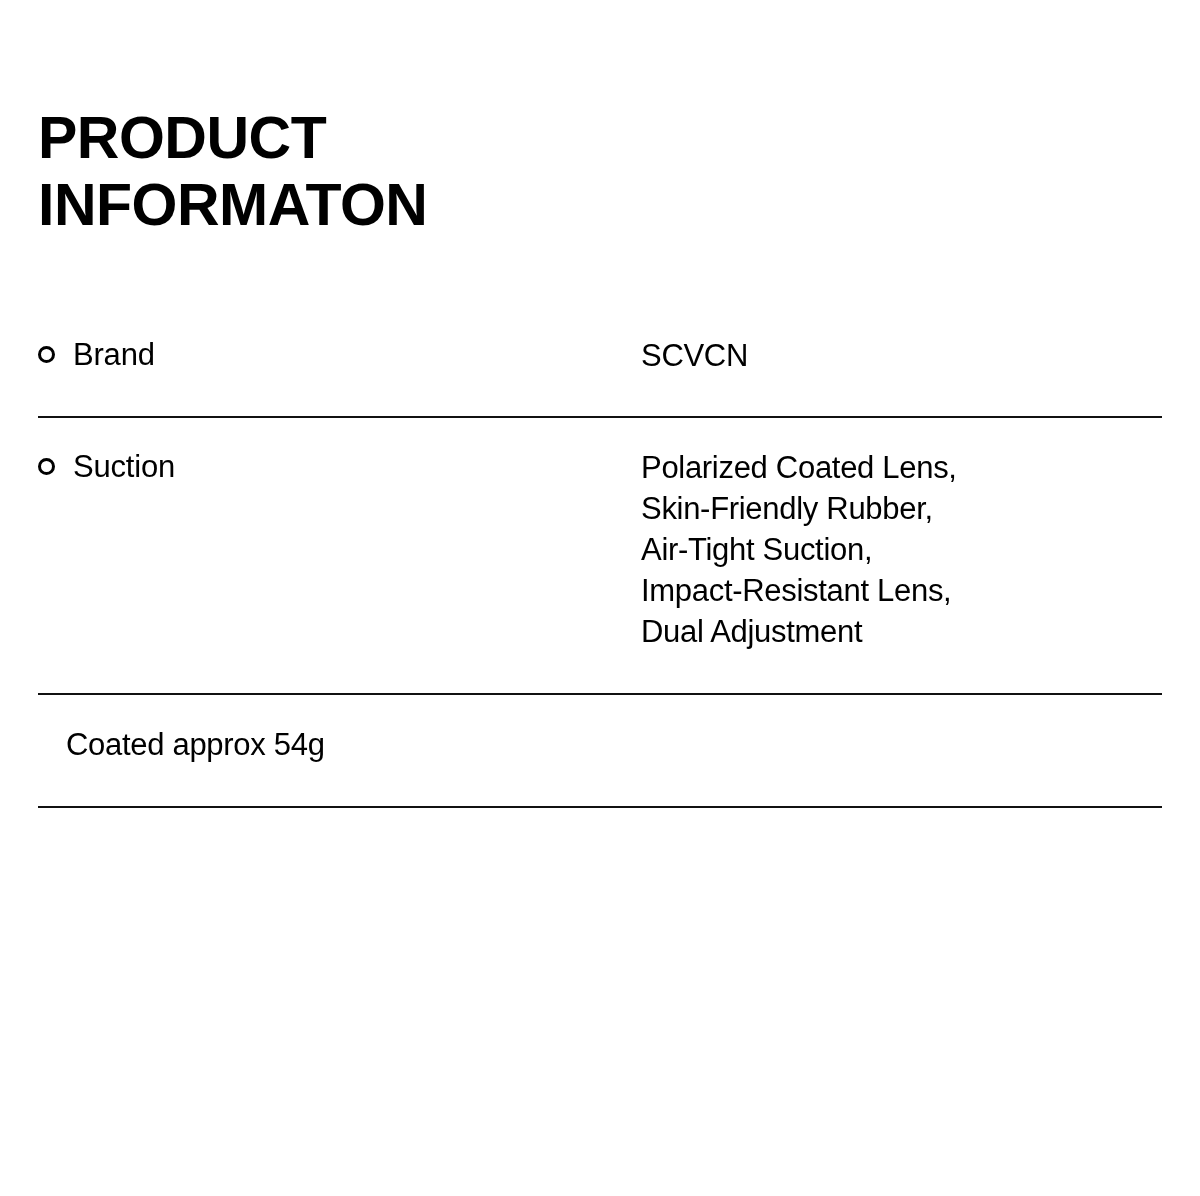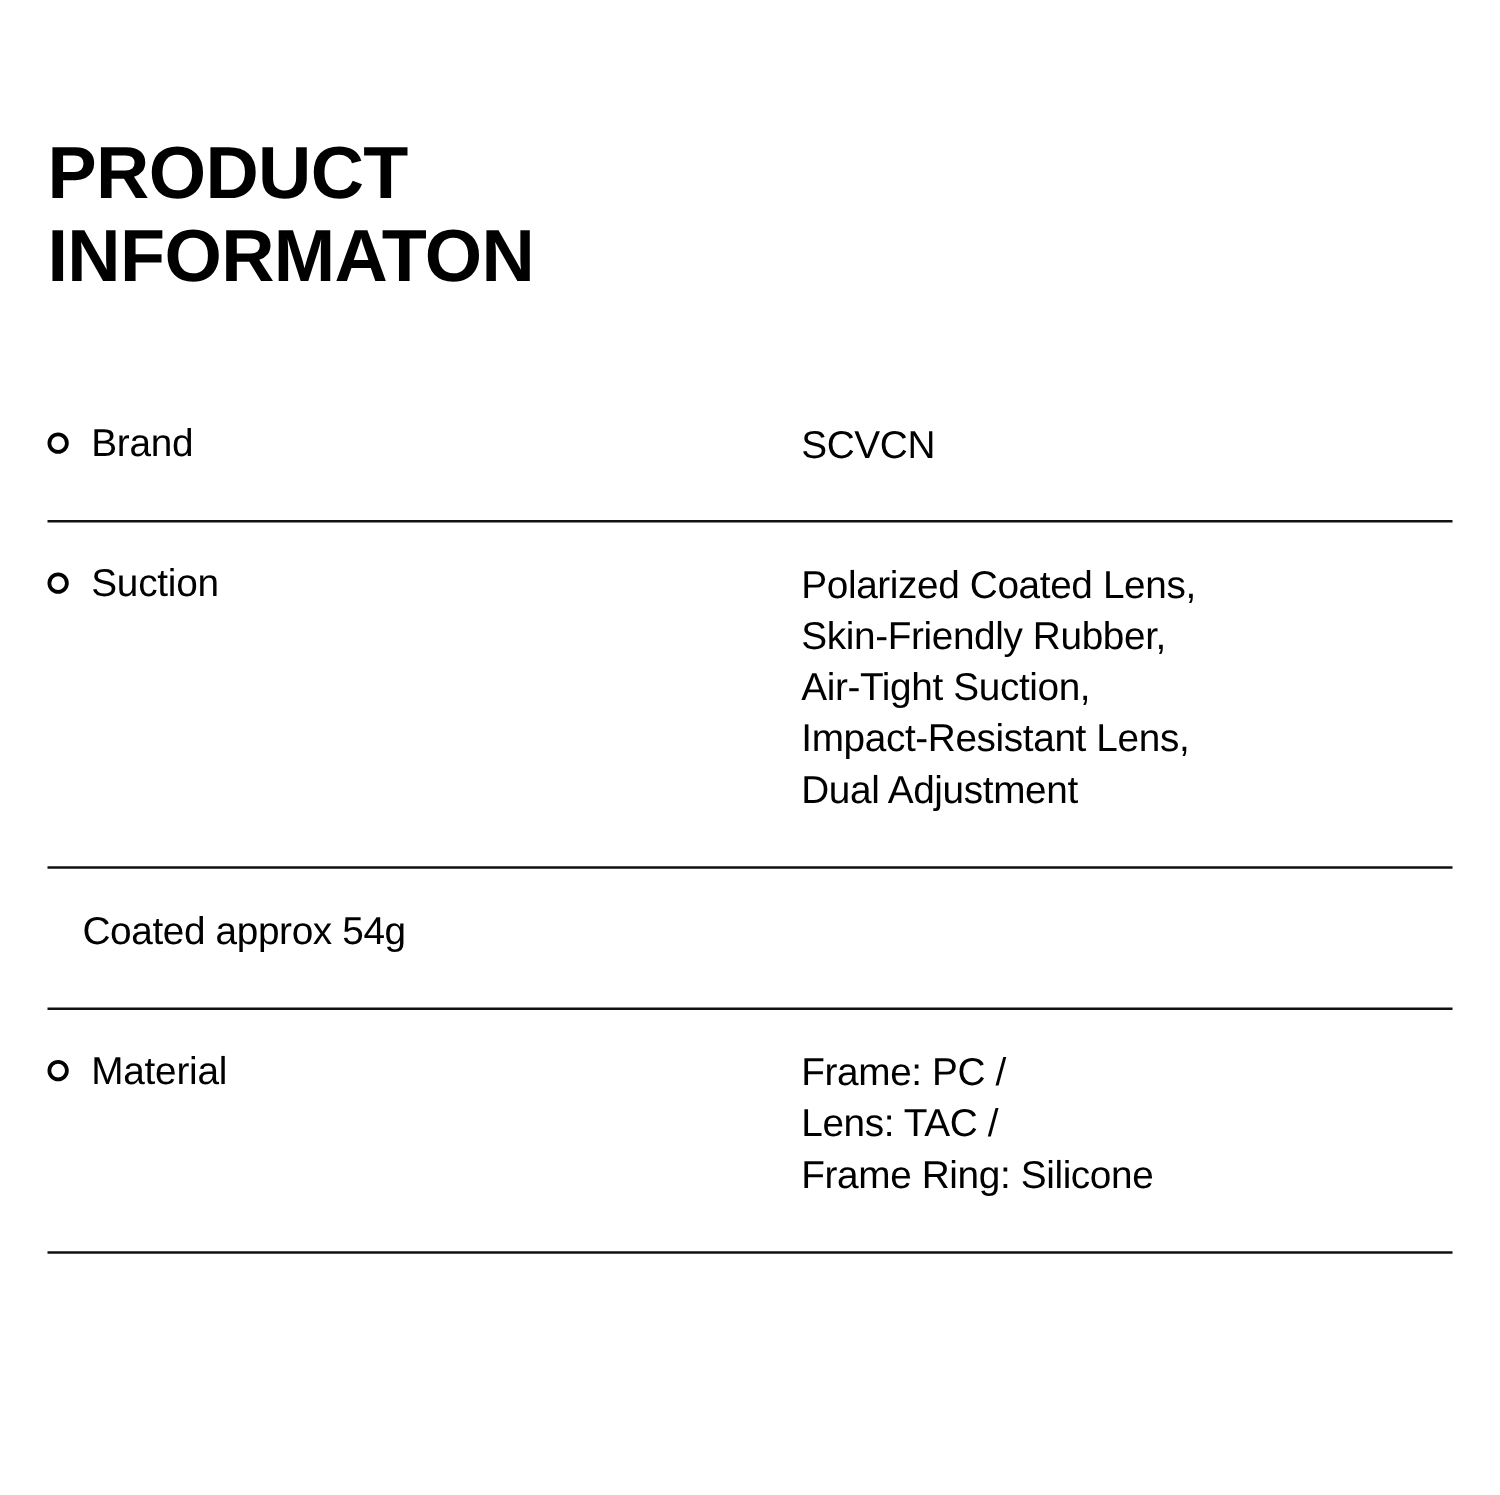--- a/index.html
+++ b/index.html
@@ -112,24 +112,15 @@
 Skin-Friendly Rubber,
 Air-Tight Suction,
 Impact-Resistant Lens,
 Dual Adjustment</div>
     </div>
 
     <div class="spec-row">
       <div class="value-cell">Coated approx 54g</div>
     </div>
 
-    <div class="spec-row">
-      <div class="label-cell">
-        <span class="bullet"></span>
-        <span class="label-text">Material</span>
-      </div>
-      <div class="value-cell">Frame: PC /
-Lens: TAC /
-Frame Ring: Silicone</div>
-    </div>
 
   </div>
 </div>
 
 </body></html>

